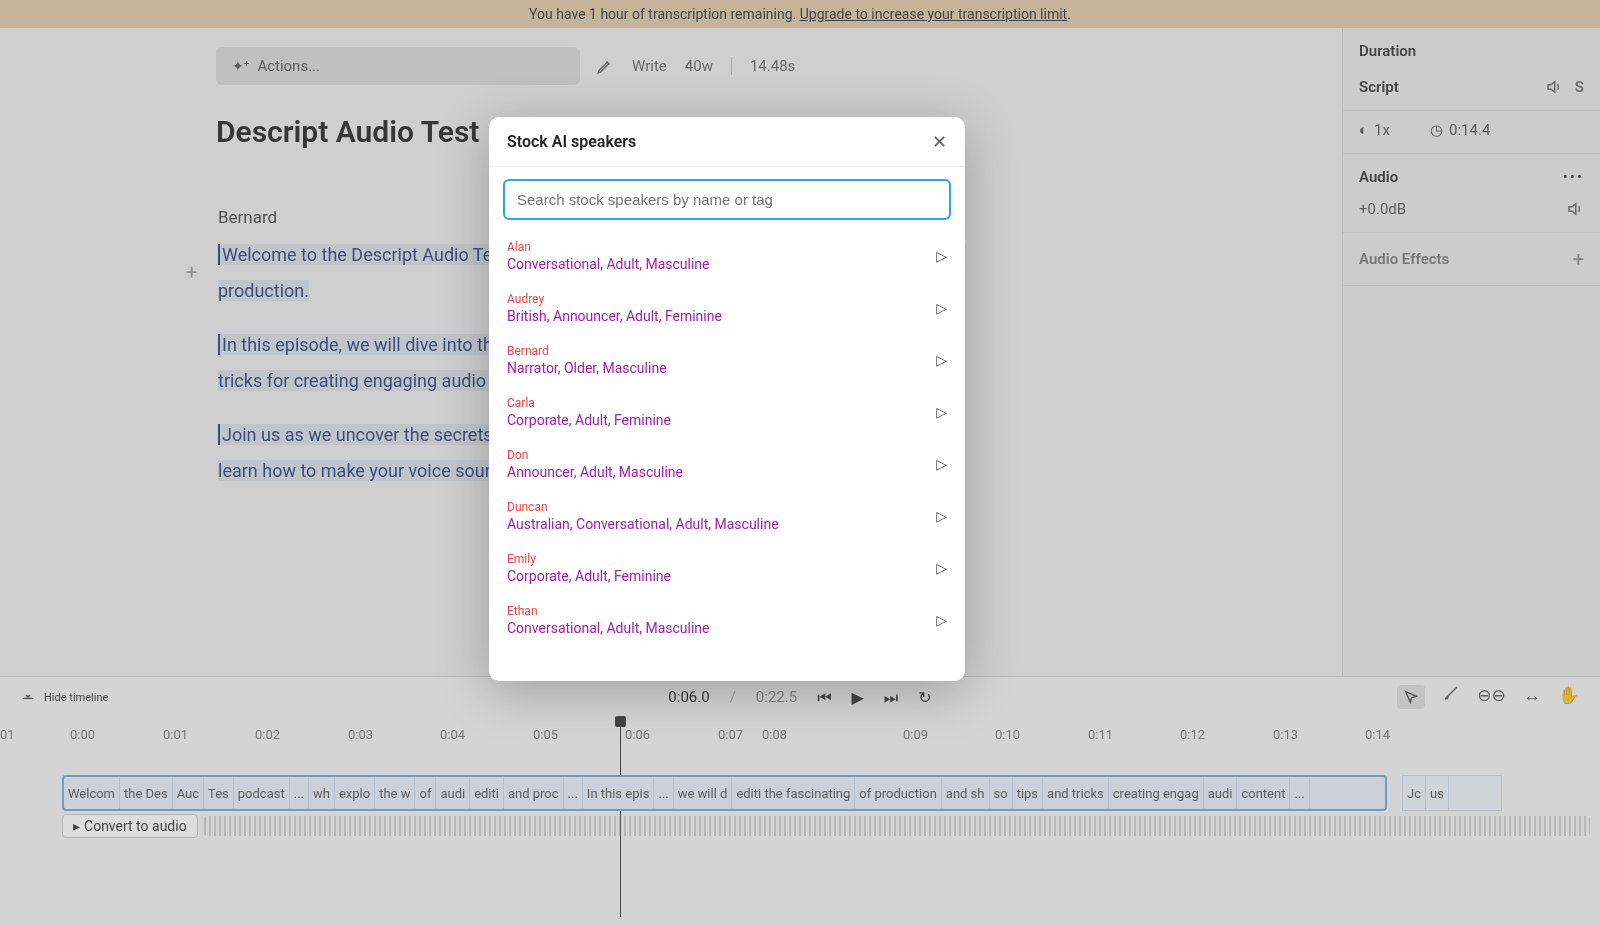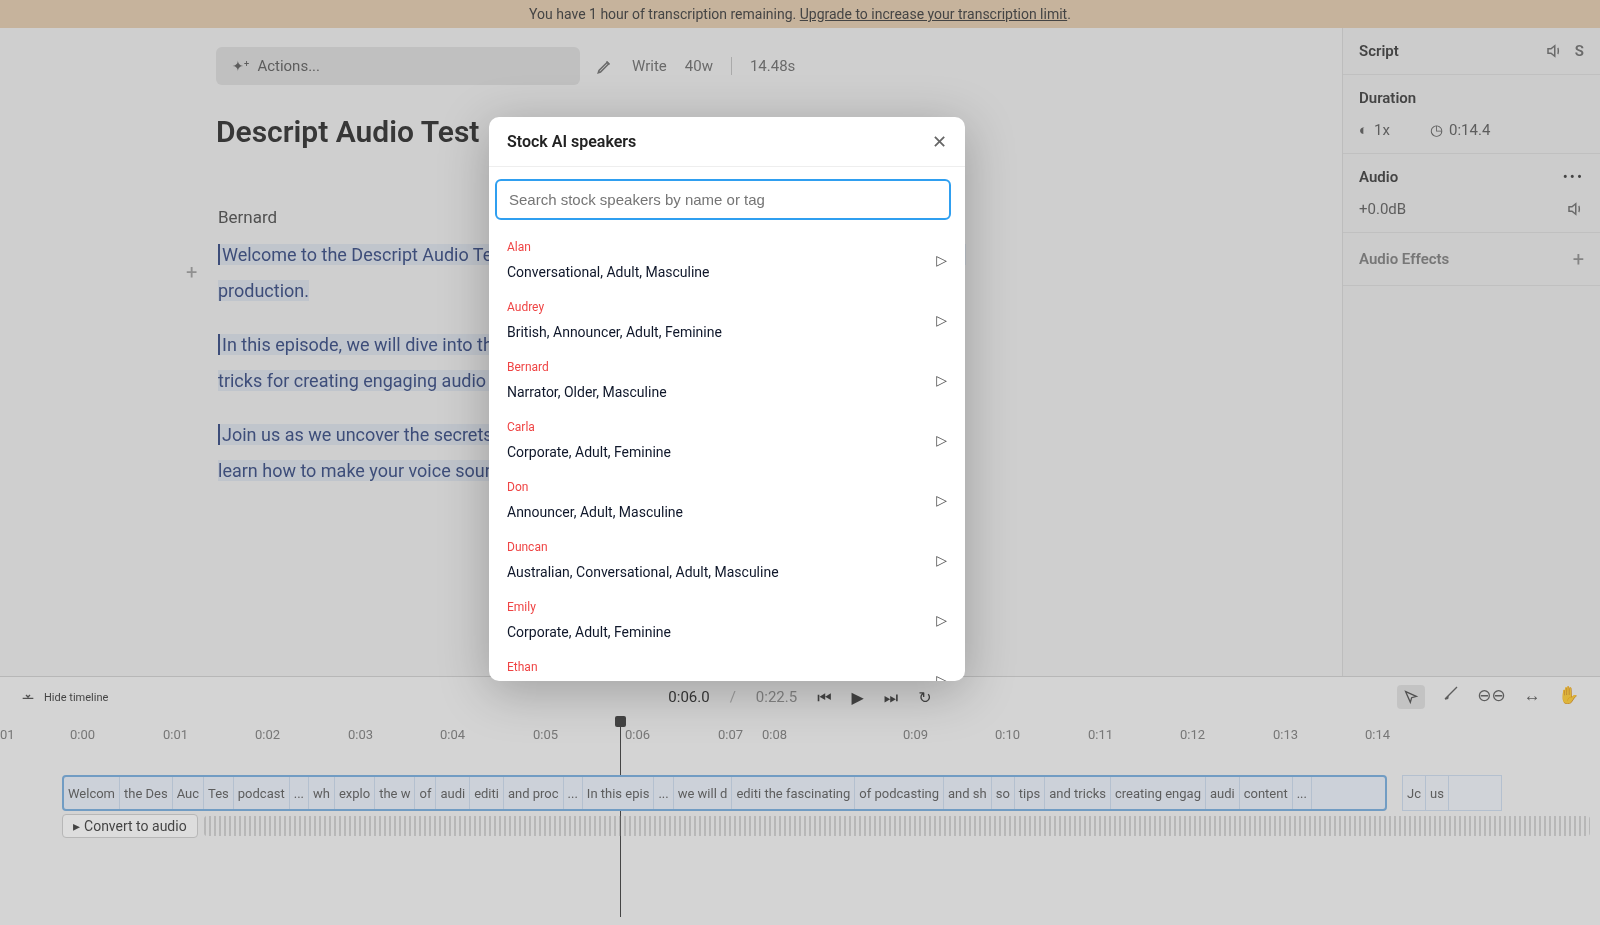--- a/index.html
+++ b/index.html
@@ -236,21 +236,21 @@
   justify-content: space-between;
   align-items: center;
   padding: 14px 18px;
   border-bottom: 1px solid #eee;
   font-size: 16px;
   font-weight: 600;
   color: #222;
 }
 .modal-head .x { font-weight:400; color:#666; font-size:18px; cursor:pointer; }
 .modal-search {
-  margin: 12px 14px 6px 6px;
+  margin: 12px 14px 6px 14px;
 }
 .modal-search input {
   width: 100%;
   padding: 10px 12px;
   border: 2px solid #2f9ff0;
   border-radius: 6px;
   font-size: 15px;
   outline: none;
 }
 .speaker-list {
@@ -258,21 +258,21 @@
   overflow-y: auto;
   padding: 4px 0;
 }
 .speaker-item {
   display: flex;
   justify-content: space-between;
   align-items: center;
   padding: 10px 18px;
 }
 .speaker-item .info .nm { font-size: 12px; color:#ef4444; }
-.speaker-item .info .tags { font-size: 14px; color:#0f172a; margin-top:10px; }
+.speaker-item .info .tags { font-size: 14px; color:#a21caf; margin-top:2px; }
 .speaker-item .play { color:#555; font-size:14px; }
 svg { display:block; }
 </style>
 </head>
 <body>
 
 <div class="banner">
   <span>You have 1 hour of transcription remaining. </span><a>Upgrade to increase your transcription limit</a><span>.</span>
 </div>
 
@@ -300,34 +300,34 @@
     <div class="speaker-name">Bernard</div>
     <div class="add-btn">+</div>
     <div class="transcript">
       <p><span class="hl">Welcome to the Descript Audio Test podcast, where we explore the world of audio editing and production.</span></p>
       <p><span class="hl">In this episode, we will dive into the fascinating world of podcasting and share some tips and tricks for creating engaging audio content.</span></p>
       <p><span class="hl">Join us as we uncover the secrets behind successful podcasts, discuss the latest trends, and learn how to make your voice sound its best.</span></p>
     </div>
   </div>
 
   <div class="side-panel">
+    <div class="sp-row" style="border-bottom:none; padding-bottom:4px;">
+      <span style="font-weight:600;">Duration</span>
+    </div>
     <div class="sp-row head">
       <span>Script</span>
       <span class="sp-icons">
         <span>
           <svg width="18" height="18" viewBox="0 0 24 24" fill="none" stroke="#666" stroke-width="2">
               <path d="M4 9v6h4l5 4V5L8 9H4z"></path>
               <path d="M17 8c1 1 1 7 0 8"></path>
             </svg>
         </span>
         <span>S</span>
       </span>
-    </div>
-    <div class="sp-row" style="border-bottom:none; padding-bottom:4px;">
-      <span style="font-weight:600;">Duration</span>
     </div>
     <div class="sp-sub">
       <span class="ic">
           <span>◐</span>
           <span>1x</span>
         </span>
       <span class="ic">
           <span>◷</span>
           <span>0:14.4</span>
         </span>
@@ -421,21 +421,21 @@
         <div class="word">the w</div>
         <div class="word">of</div>
         <div class="word">audi</div>
         <div class="word">editi</div>
         <div class="word">and proc</div>
         <div class="word">...</div>
         <div class="word">In this epis</div>
         <div class="word">...</div>
         <div class="word">we will d</div>
         <div class="word">editi the fascinating</div>
-        <div class="word">of podcasting</div>
+        <div class="word">of production</div>
         <div class="word">and sh</div>
         <div class="word">so</div>
         <div class="word">tips</div>
         <div class="word">and tricks</div>
         <div class="word">creating engag</div>
         <div class="word">audi</div>
         <div class="word">content</div>
         <div class="word">...</div>
       </div>
     <div class="clip-track2" id="cliptrack2">

